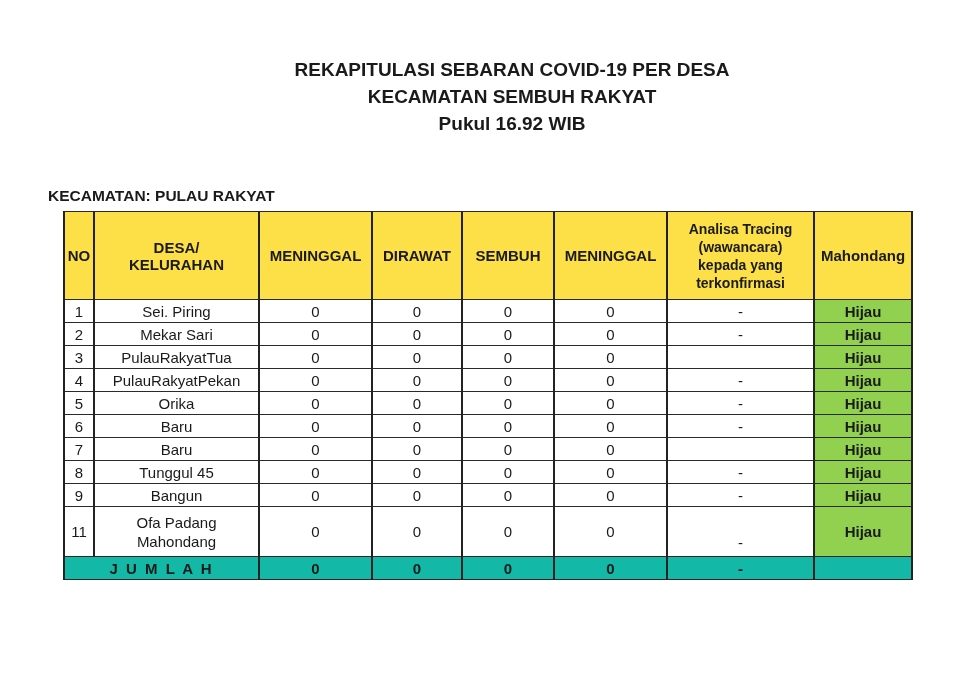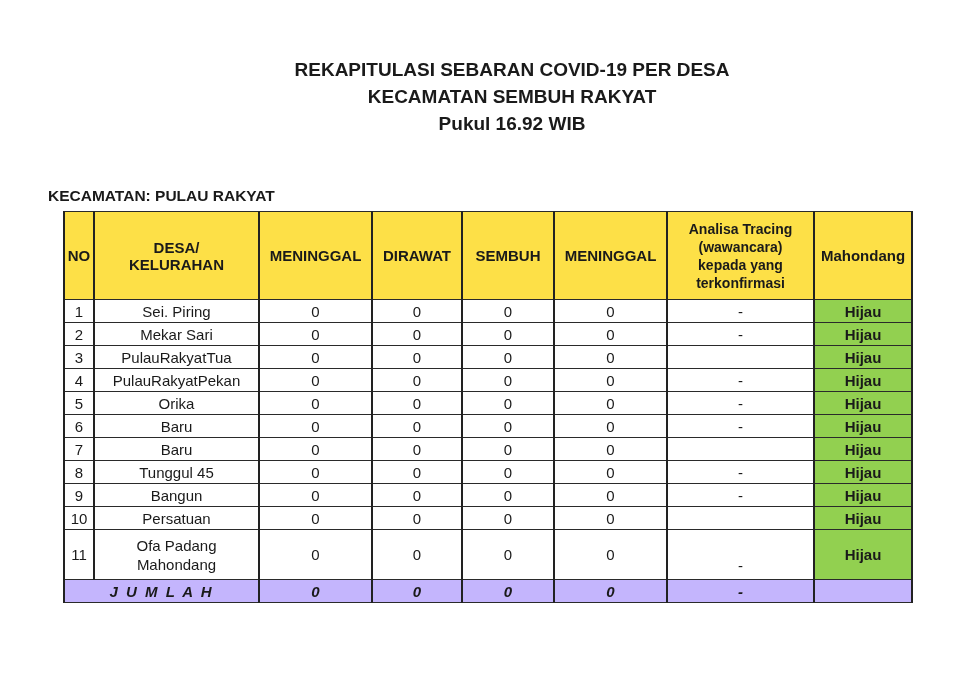--- a/index.html
+++ b/index.html
@@ -37,23 +37,22 @@
   thead th.analisa-h{font-size:14px;line-height:18px;}
   .pre{white-space:pre-line;}
   tbody td{height:22px;background:#ffffff;}
   tbody tr.tall td{height:44px;}
   tbody tr.xtall td{height:64px;}
   td.desa{text-align:left;padding-left:9px;line-height:19px;}
   td.ket{background:#92d050;font-weight:bold;}
   td.ket.low{padding-top:14px;}
   td.analisa.btm{vertical-align:bottom;padding-bottom:5px;}
   tfoot td{
-    background:#c4b5fd;height:22px;font-weight:bold;
+    background:#14b8a6;height:22px;font-weight:bold;
     border-bottom:3px solid #111;
-    font-style:italic;
   }
   tfoot td.jumlah-label{letter-spacing:2px;}
 </style>
 </head>
 <body>
 
 <div class="page">
 
   <div class="title-block">
     <div>REKAPITULASI SEBARAN COVID-19 PER DESA</div>
@@ -174,30 +173,20 @@
       <tr>
         <td>9</td>
         <td class="desa pre">Bangun</td>
         <td>0</td>
         <td>0</td>
         <td>0</td>
         <td>0</td>
         <td class="analisa">-</td>
         <td class="ket">Hijau</td>
       </tr>
-      <tr>
-        <td>10</td>
-        <td class="desa pre">Persatuan</td>
-        <td>0</td>
-        <td>0</td>
-        <td>0</td>
-        <td>0</td>
-        <td class="analisa"></td>
-        <td class="ket">Hijau</td>
-      </tr>
       <tr class="tall">
         <td>11</td>
         <td class="desa pre">Ofa Padang
 Mahondang</td>
         <td>0</td>
         <td>0</td>
         <td>0</td>
         <td>0</td>
         <td class="analisa btm">-</td>
         <td class="ket">Hijau</td>

